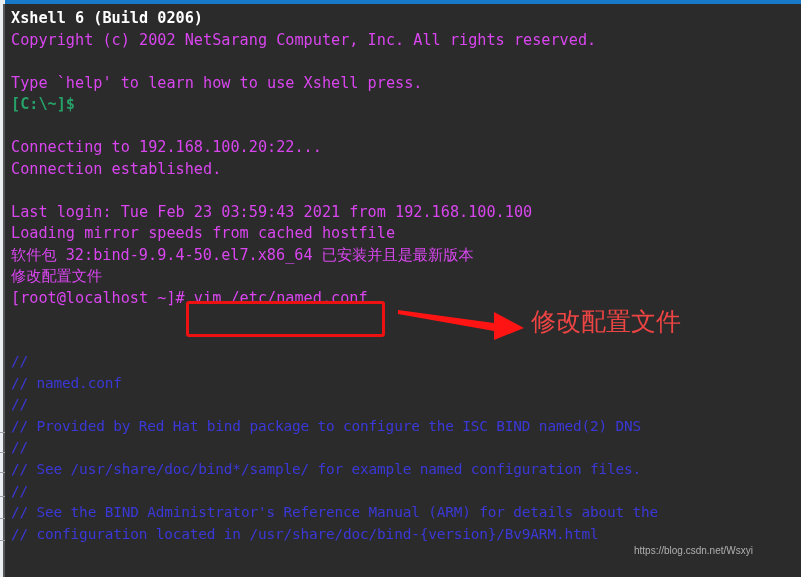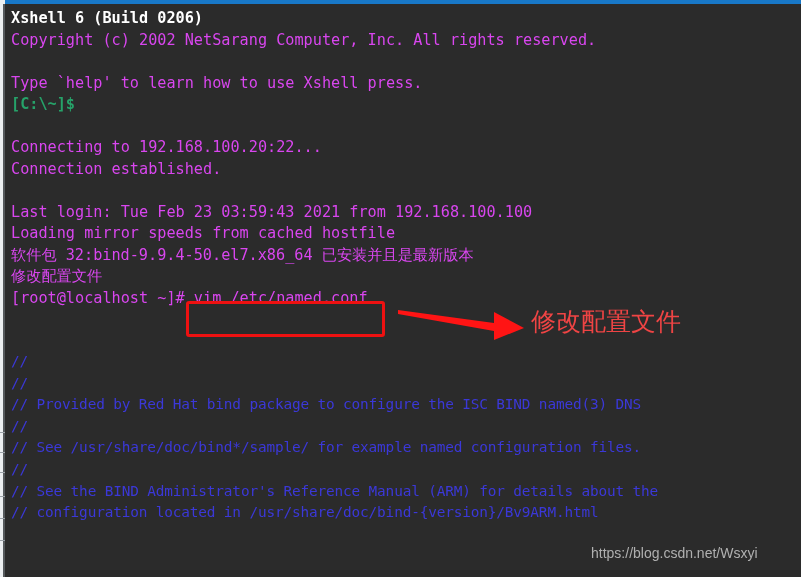--- a/index.html
+++ b/index.html
@@ -124,24 +124,24 @@
     font-family: "DejaVu Sans", sans-serif;
     font-size: 25px;
     line-height: 30px;
     color: #ef4444;
     white-space: nowrap;
   }
 
   
   .watermark {
     position: absolute;
-    left: 591px;
+    left: 634px;
     top: 545px;
     font-family: "Liberation Sans", sans-serif;
-    font-size: 14px;
+    font-size: 10px;
     color: #b0b0b0;
     white-space: nowrap;
   }
 </style>
 </head>
 <body>
 
 <div id="screen">
 
   <div class="left-frame"></div>
@@ -162,22 +162,23 @@
         <div class="line blank"></div>
         <div class="line">Last login: Tue Feb 23 03:59:43 2021 from 192.168.100.100</div>
         <div class="line">Loading mirror speeds from cached hostfile</div>
         <div class="line">软件包 32:bind-9.9.4-50.el7.x86_64 已安装并且是最新版本</div>
         <div class="line">修改配置文件</div>
         <div class="line">[root@localhost ~]# vim /etc/named.conf</div>
       </div>
 
     <div class="vim">
         <div class="vline comment">//</div>
-        <div class="vline comment">//</div>
-        <div class="vline comment">// Provided by Red Hat bind package to configure the ISC BIND named(3) DNS</div>
+        <div class="vline comment">// named.conf</div>
+        <div class="vline comment">//</div>
+        <div class="vline comment">// Provided by Red Hat bind package to configure the ISC BIND named(2) DNS</div>
         <div class="vline comment">//</div>
         <div class="vline comment">// See /usr/share/doc/bind*/sample/ for example named configuration files.</div>
         <div class="vline comment">//</div>
         <div class="vline comment">// See the BIND Administrator's Reference Manual (ARM) for details about the</div>
         <div class="vline comment">// configuration located in /usr/share/doc/bind-{version}/Bv9ARM.html</div>
         <div class="vline blank"></div>
       </div>
 
   </div>
 

